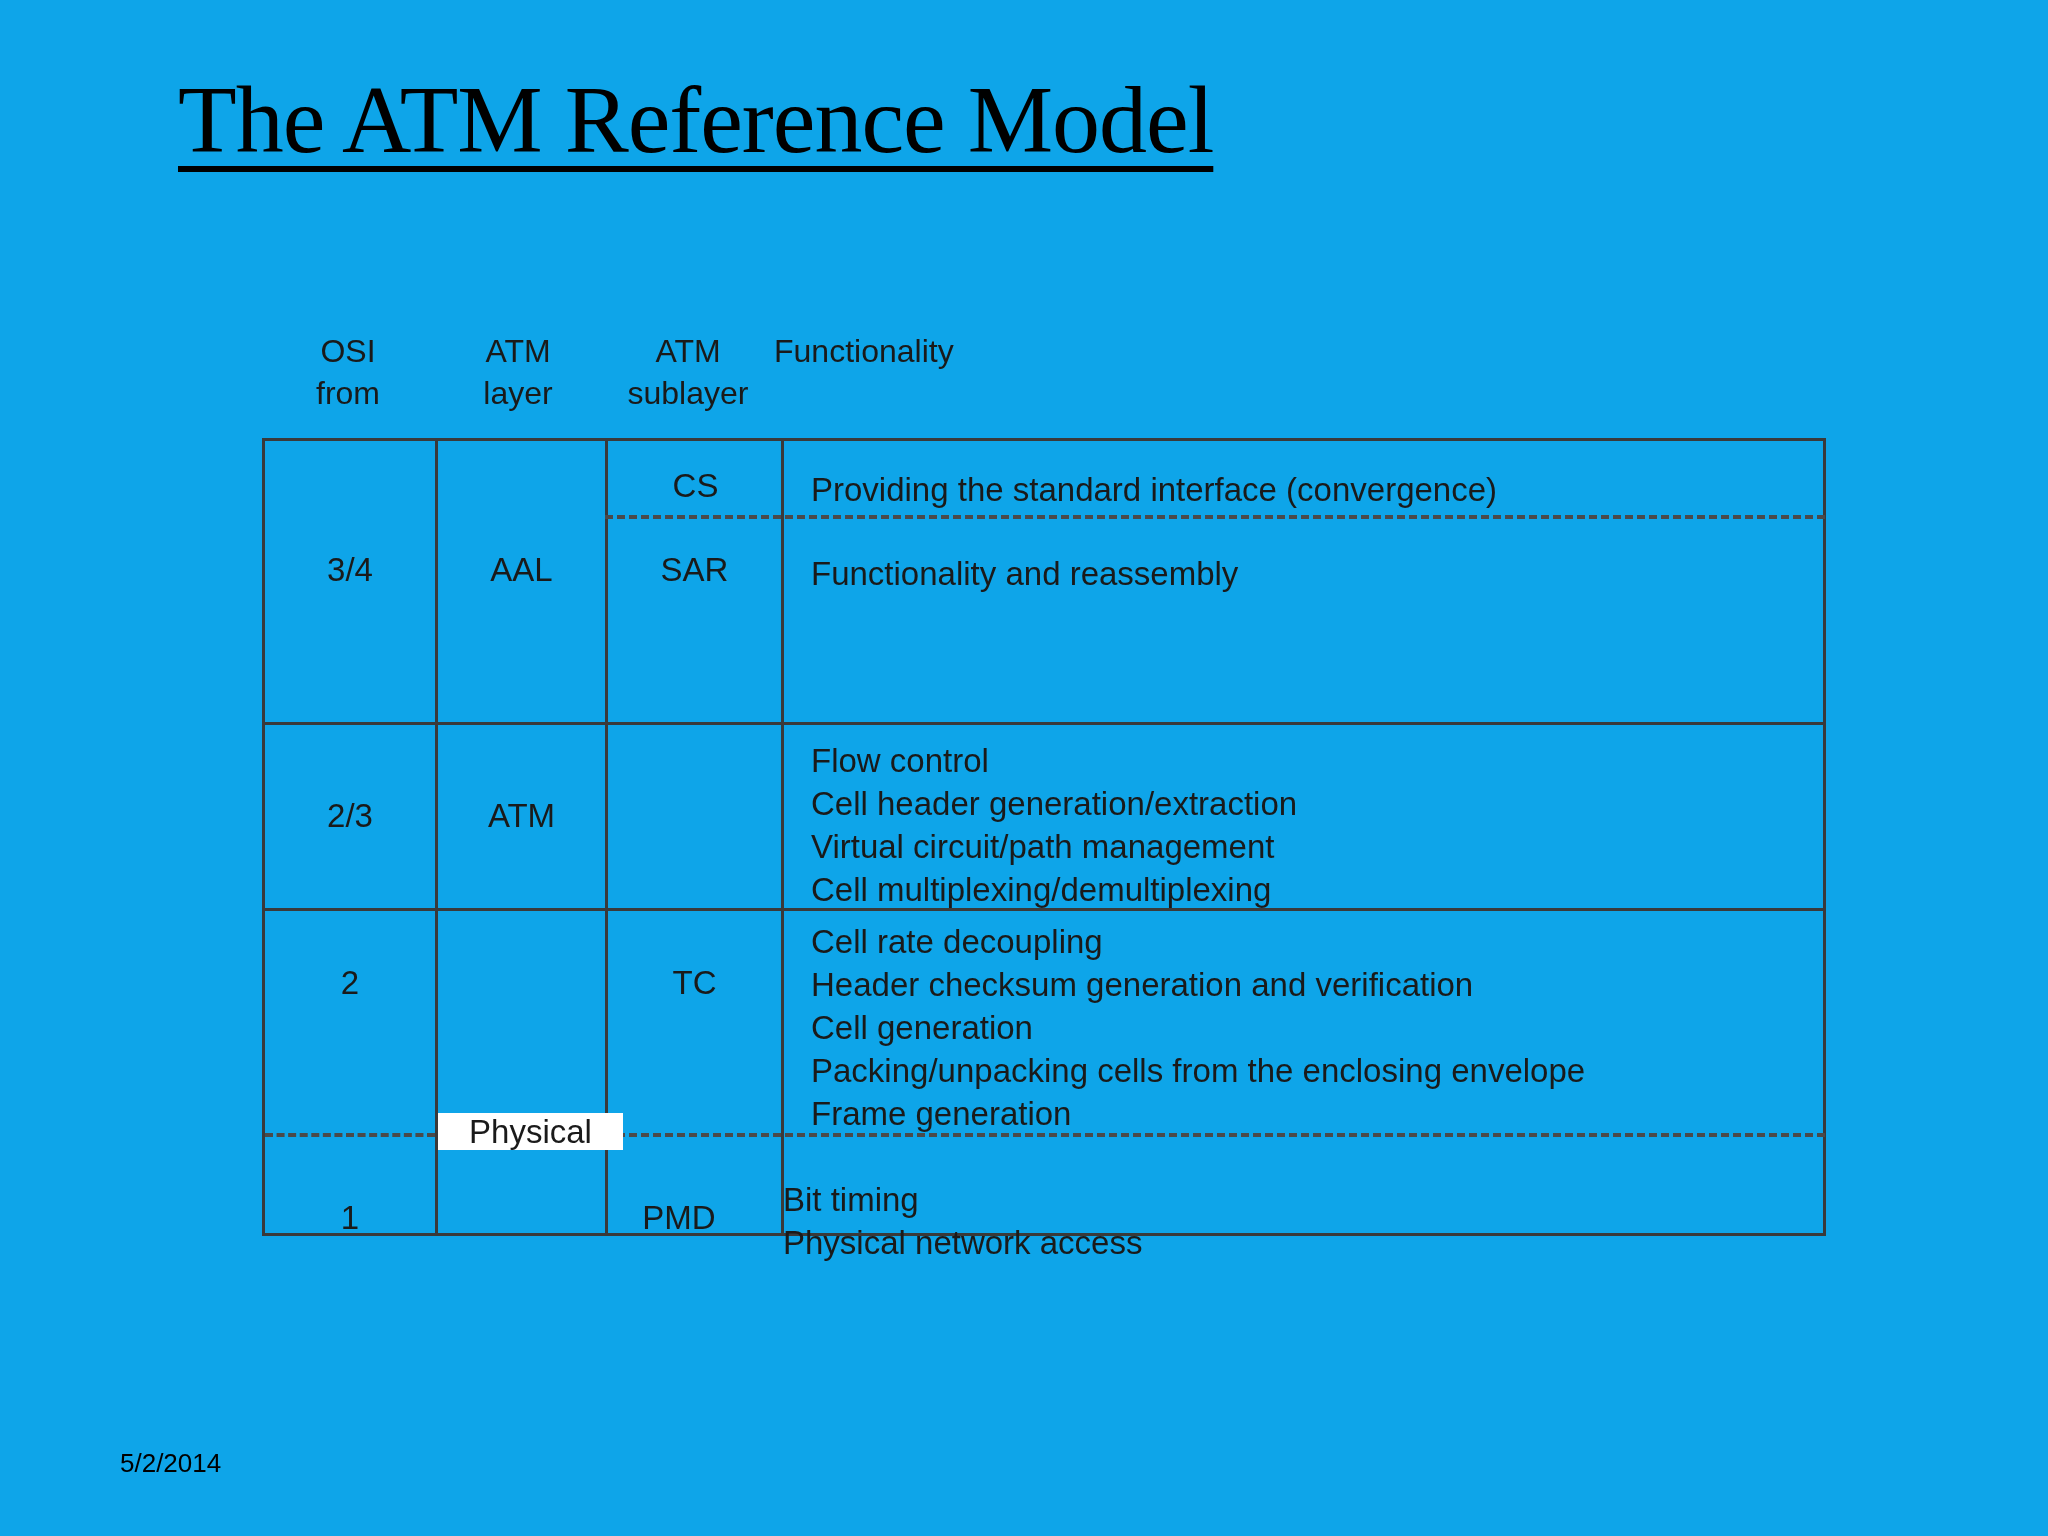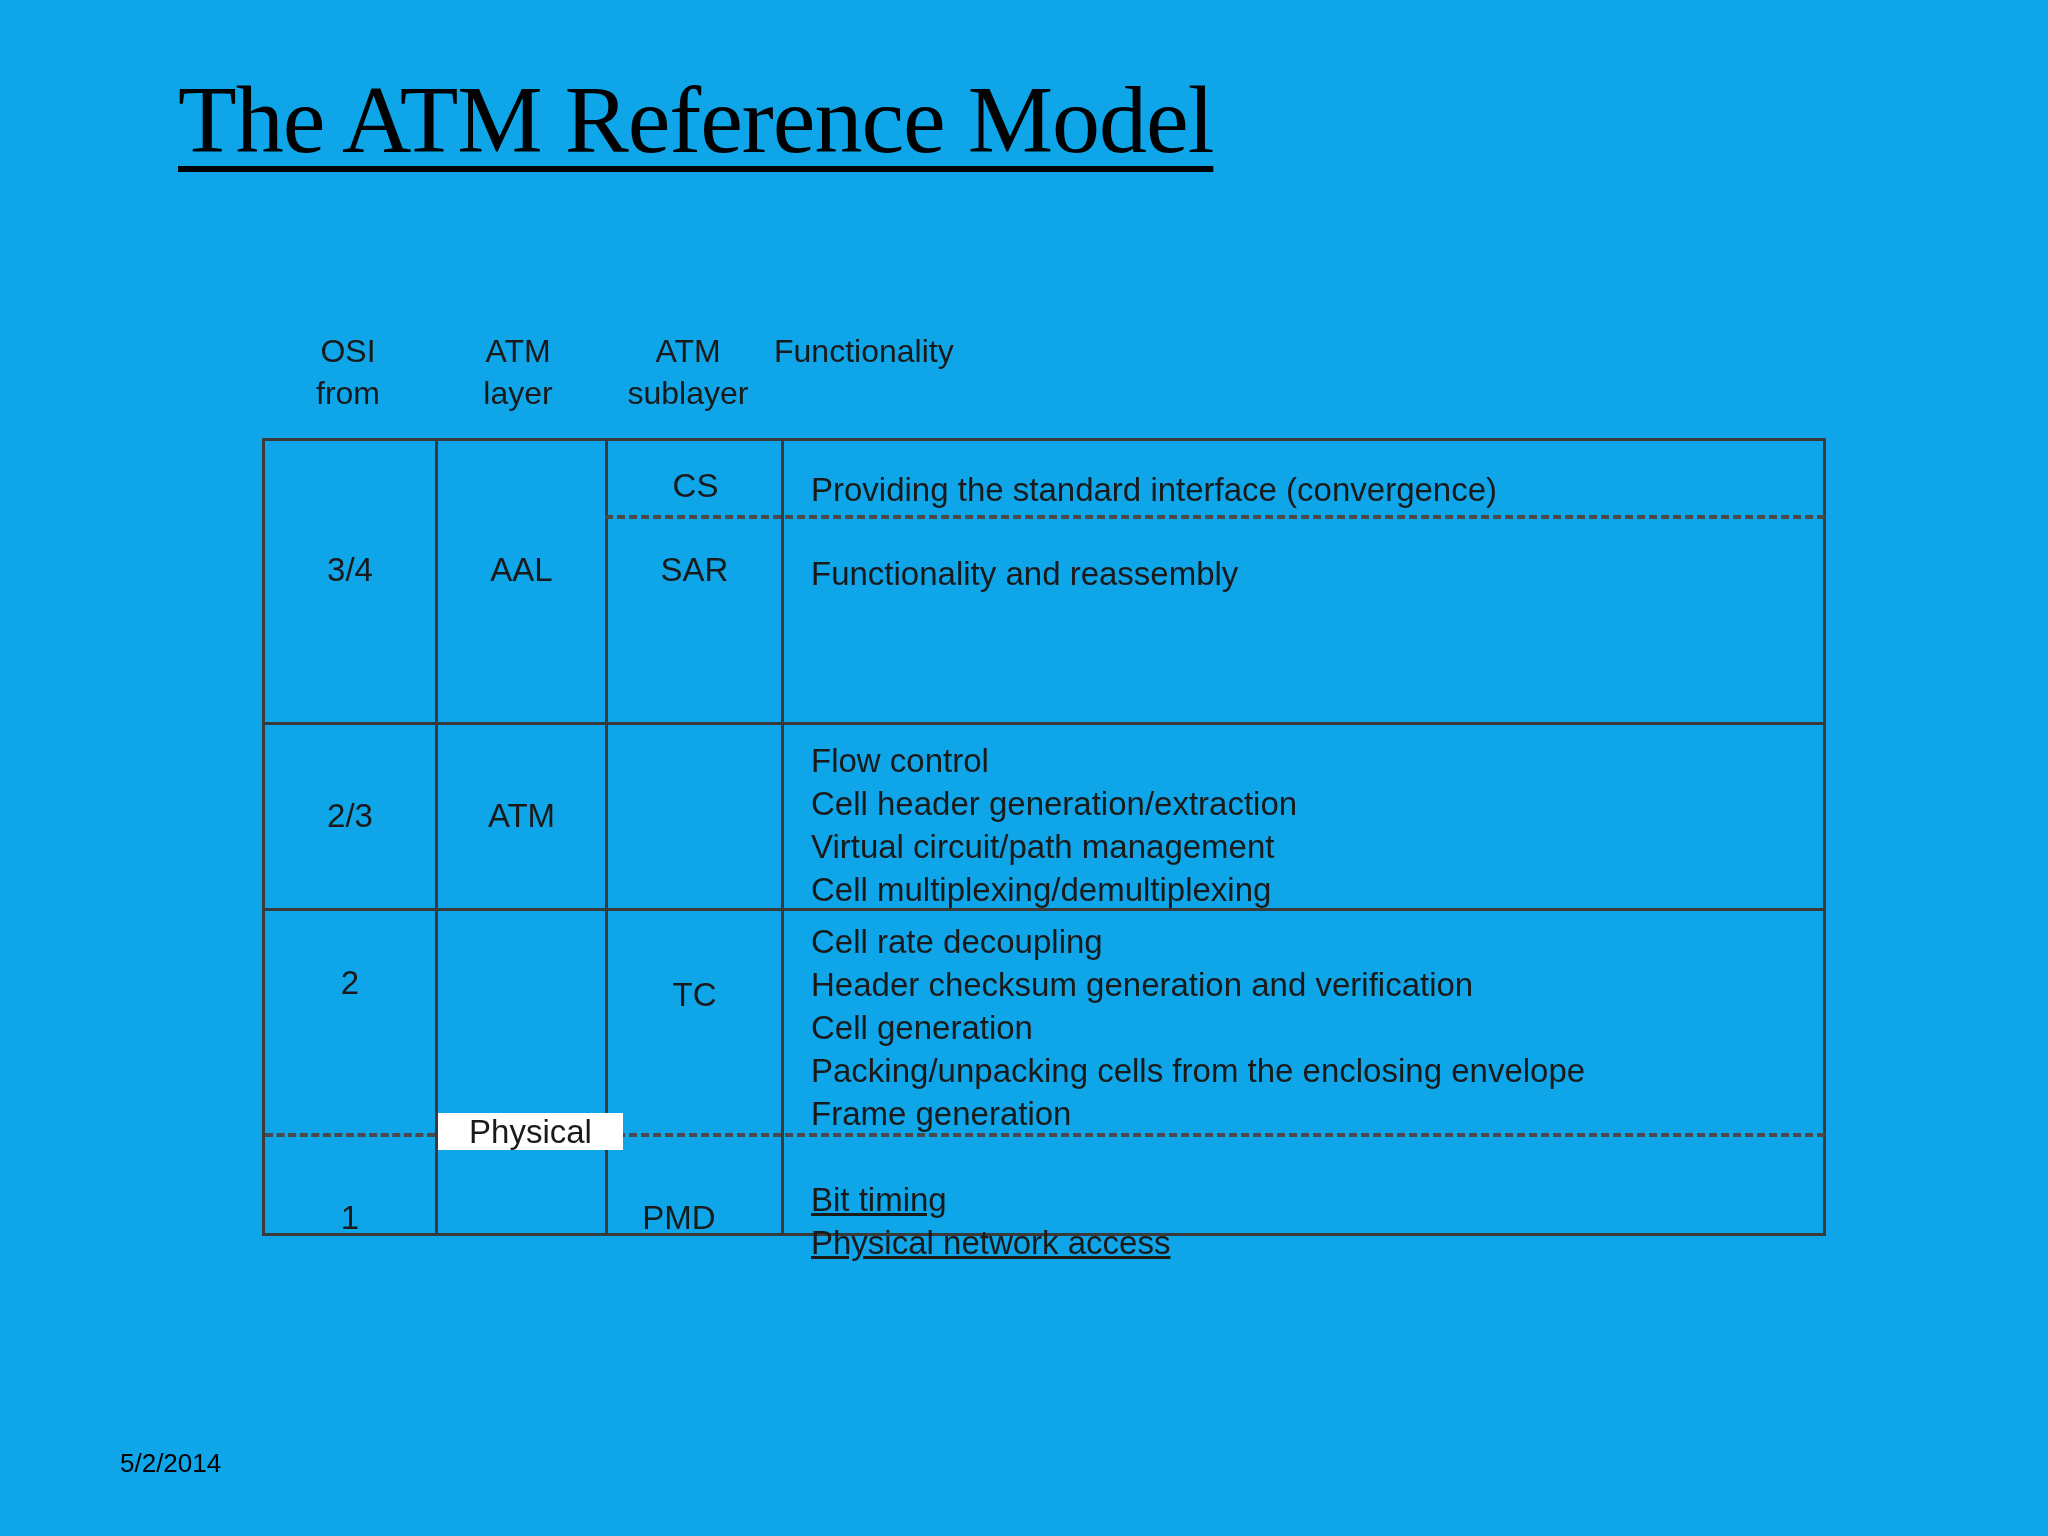--- a/index.html
+++ b/index.html
@@ -128,26 +128,26 @@
   #c-fn-sar { left: 546px; top: 112px; }
 
   
   #c-osi-2  { left: 0px;   top: 358px; width: 170px; }
   #c-atm-2  { left: 173px; top: 358px; width: 167px; }
   #c-fn-2   { left: 546px; top: 299px; }
 
   
   #c-osi-3  { left: 0px;   top: 525px; width: 170px; }
   #c-phys   { left: 173px; top: 672px; width: 185px; background: #ffffff; padding: 2px 0; }
-  #c-sub-tc { left: 343px; top: 525px; width: 173px; margin-top: 12px; }
+  #c-sub-tc { left: 343px; top: 525px; width: 173px; }
   #c-fn-3   { left: 546px; top: 480px; }
 
   #c-osi-4  { left: 0px;   top: 760px; width: 170px; }
   #c-sub-pmd{ left: 343px; top: 760px; width: 142px; }
-  #c-fn-4   { left: 546px; top: 738px; text-decoration: underline; }
+  #c-fn-4   { left: 518px; top: 738px; }
 
   
   #date {
     position: absolute;
     left: 120px;
     top: 1448px;
     font-size: 26px;
     color: #000000;
   }
 </style>

